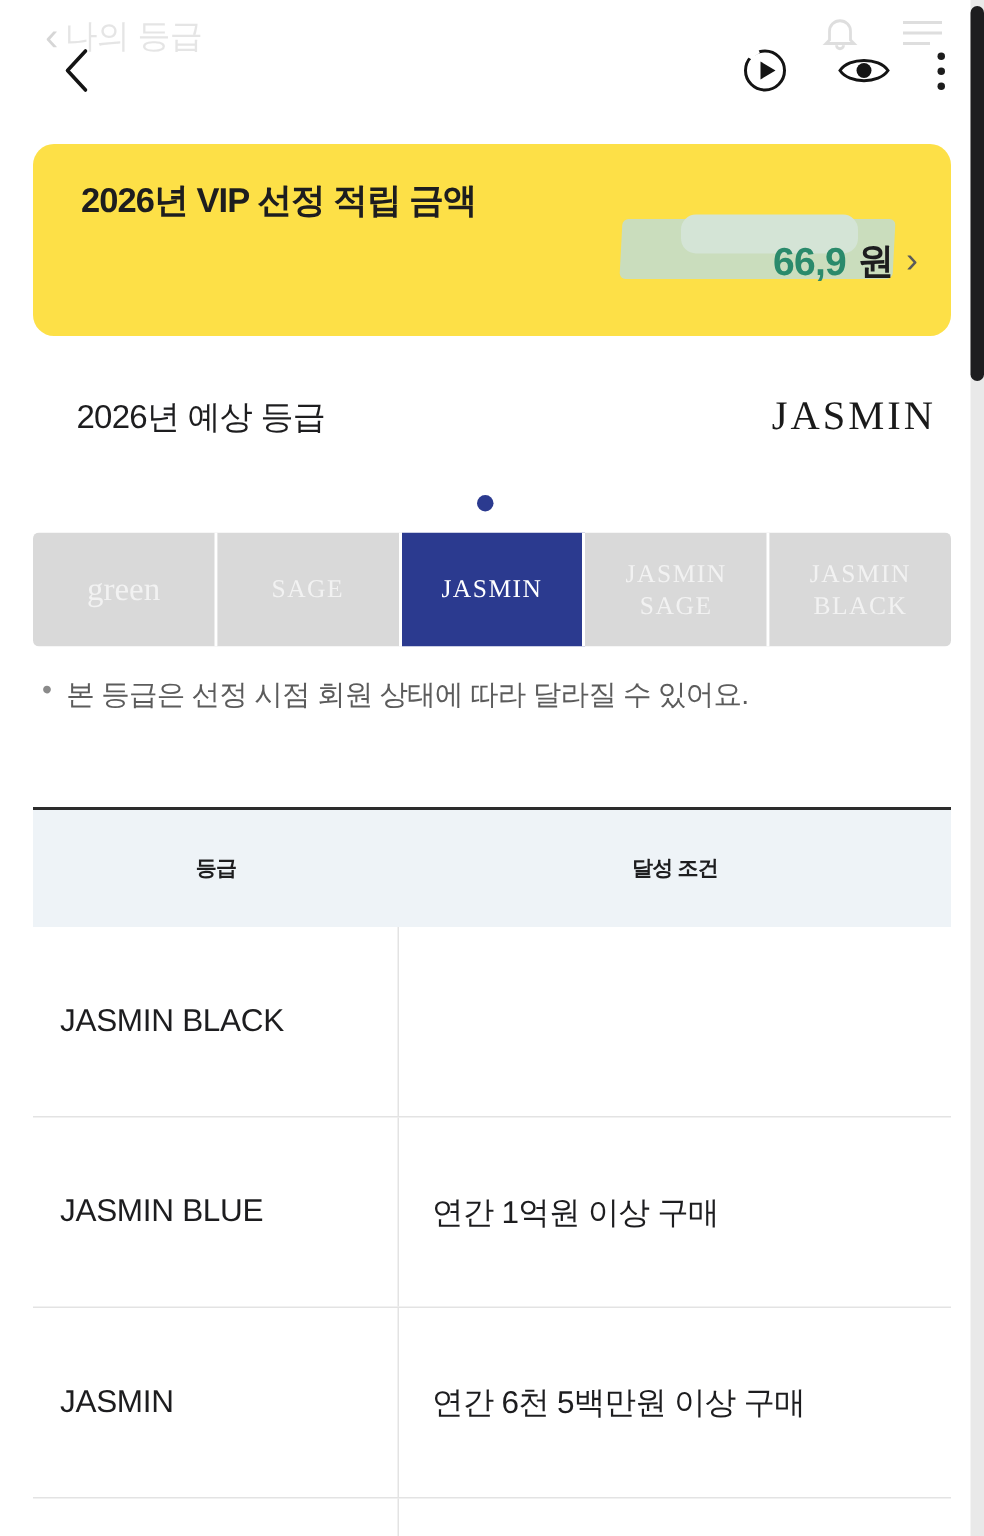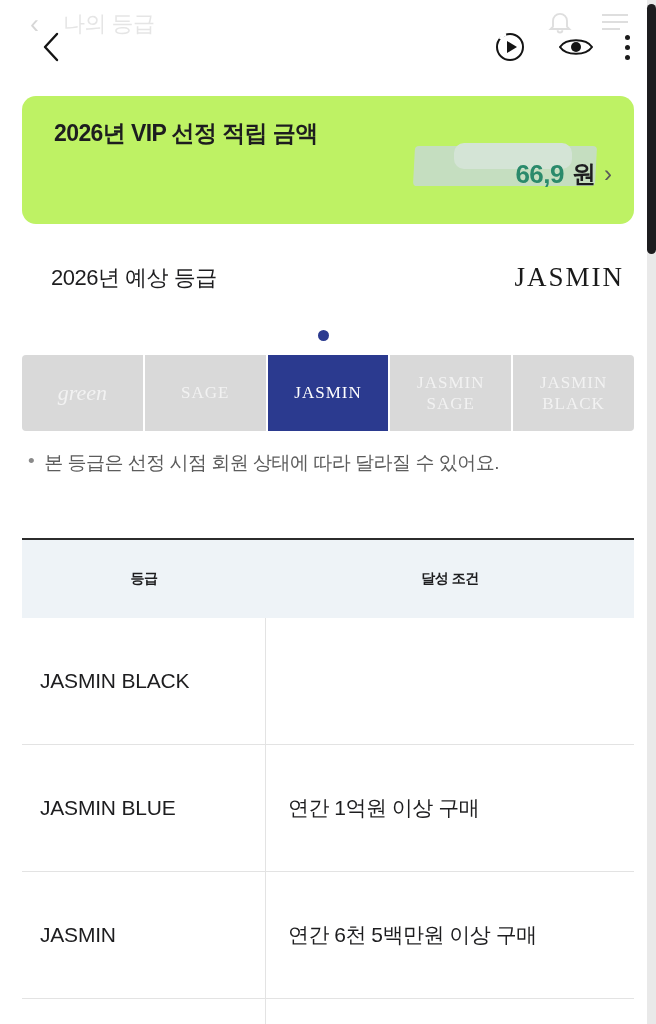--- a/index.html
+++ b/index.html
@@ -27,21 +27,21 @@
   }
   .ghost-back {
     font-size: 27px;
     color: #4a4a4a;
     margin-left: 30px;
     font-weight: 300;
   }
   .ghost-title {
     font-size: 22px;
     color: #8d8d8d;
-    margin-left: 24px;
+    margin-left: 4px;
     letter-spacing: -0.5px;
   }
   .ghost-right {
     margin-left: auto;
     display: flex;
     align-items: center;
     gap: 26px;
     margin-right: 26px;
   }
 
@@ -75,21 +75,21 @@
     display: flex; flex-direction: column; align-items: center; gap: 5px;
     height: 34px; justify-content: center;
   }
   .kebab i { display: block; width: 5px; height: 5px; border-radius: 50%; background: #1c1c1c; }
 
   
   .vip-card {
     position: absolute;
     top: 96px; left: 22px;
     width: 612px; height: 128px;
-    background: #bef264;
+    background: #fde047;
     border-radius: 14px;
     padding-left: 21px;
   }
   .vip-title {
     position: absolute;
     top: 22px; left: 32px;
     font-size: 23px;
     font-weight: bold;
     color: #1d1d1f;
     letter-spacing: -0.6px;
@@ -181,21 +181,20 @@
     font-size: 17px;
     letter-spacing: 1px;
     text-align: center;
     line-height: 1.25;
     border-right: 2px solid #ffffff;
     font-family: "Liberation Serif", serif;
   }
   .tier:last-child { border-right: none; }
   .tier.green {
     font-family: "Liberation Serif", serif;
-    font-style: italic;
     font-size: 22px;
     letter-spacing: 0;
   }
   .tier.active {
     background: #2b3a8f;
     color: #ffffff;
   }
 
   
   .note {

